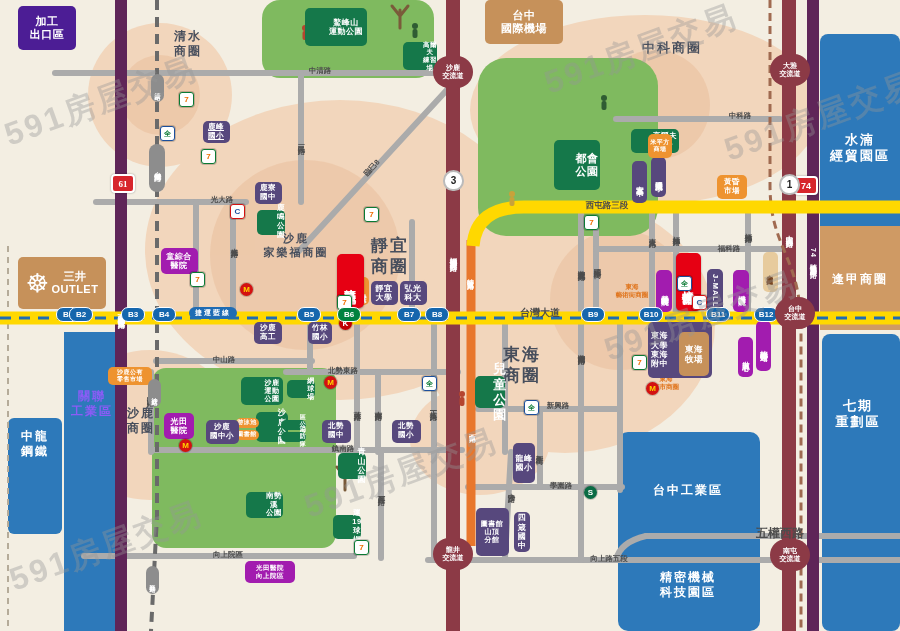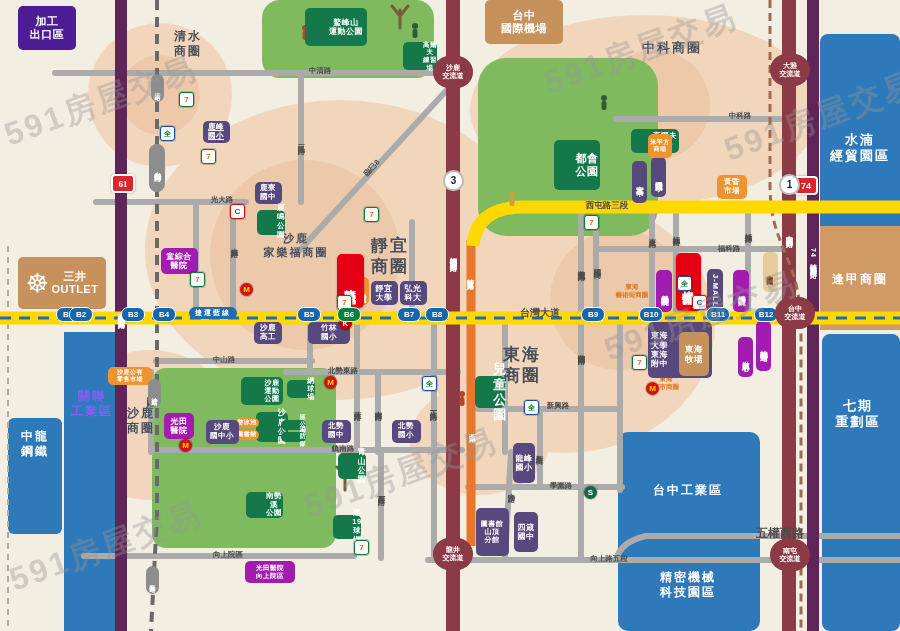--- a/index.html
+++ b/index.html
@@ -194,21 +194,21 @@
         <span class="pl">鹿鳴</span>
         <span class="pl">公園</span>
       </span>
     </div>
     <div class="poi school" style="left: 254px; top: 322px; width: 28px; height: 22px; font-size: 7.5px;">
       <span>
         <span class="pl">沙鹿</span>
         <span class="pl">高工</span>
       </span>
     </div>
-    <div class="poi school" style="left: 308px; top: 322px; width: 42px; height: 22px; font-size: 7.5px;">
+    <div class="poi school" style="left: 308px; top: 322px; width: 24px; height: 22px; font-size: 7.5px;">
       <span>
         <span class="pl">竹林</span>
         <span class="pl">國小</span>
       </span>
     </div>
     <div class="poi school" style="left: 370.5px; top: 281px; width: 27px; height: 24px; font-size: 8px;">
       <span>
         <span class="pl">靜宜</span>
         <span class="pl">大學</span>
       </span>
@@ -439,21 +439,21 @@
         <span class="pl">兒童</span>
         <span class="pl">公園</span>
       </span>
     </div>
     <div class="poi park" style="left: 333px; top: 515px; width: 28px; height: 24px; font-size: 7.5px;">
       <span>
         <span class="pl">運19</span>
         <span class="pl">球場</span>
       </span>
     </div>
-    <div class="poi school" style="left: 514px; top: 512px; width: 24px; height: 40px; font-size: 8px;">
+    <div class="poi school" style="left: 514px; top: 512px; width: 16px; height: 40px; font-size: 8px;">
       <span>
         <span class="pl">四箴</span>
         <span class="pl">國中</span>
       </span>
     </div>
     <div class="poi school" style="left: 513px; top: 443px; width: 22px; height: 40px; font-size: 8px;">
       <span>
         <span class="pl">龍峰</span>
         <span class="pl">國小</span>
       </span>

